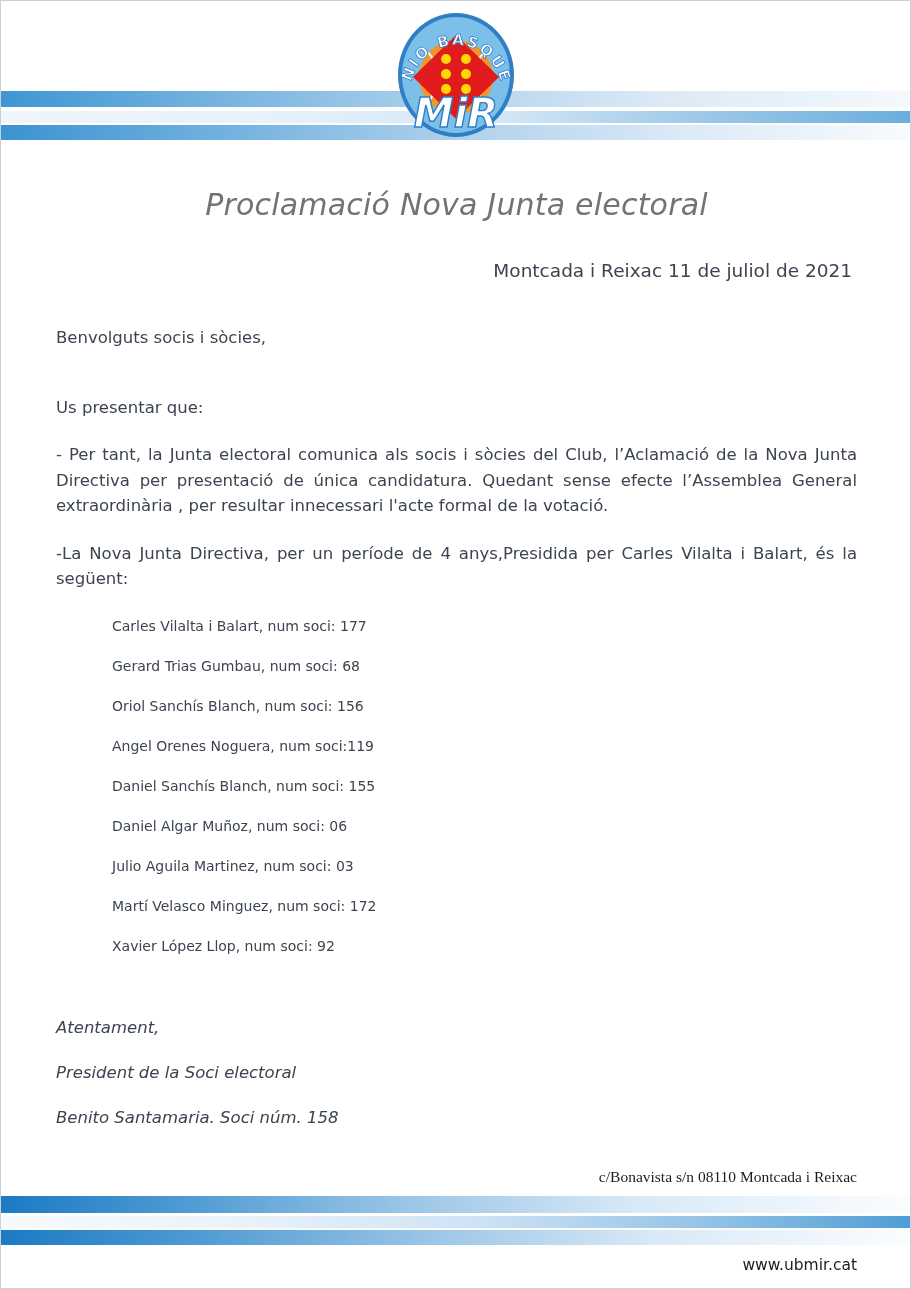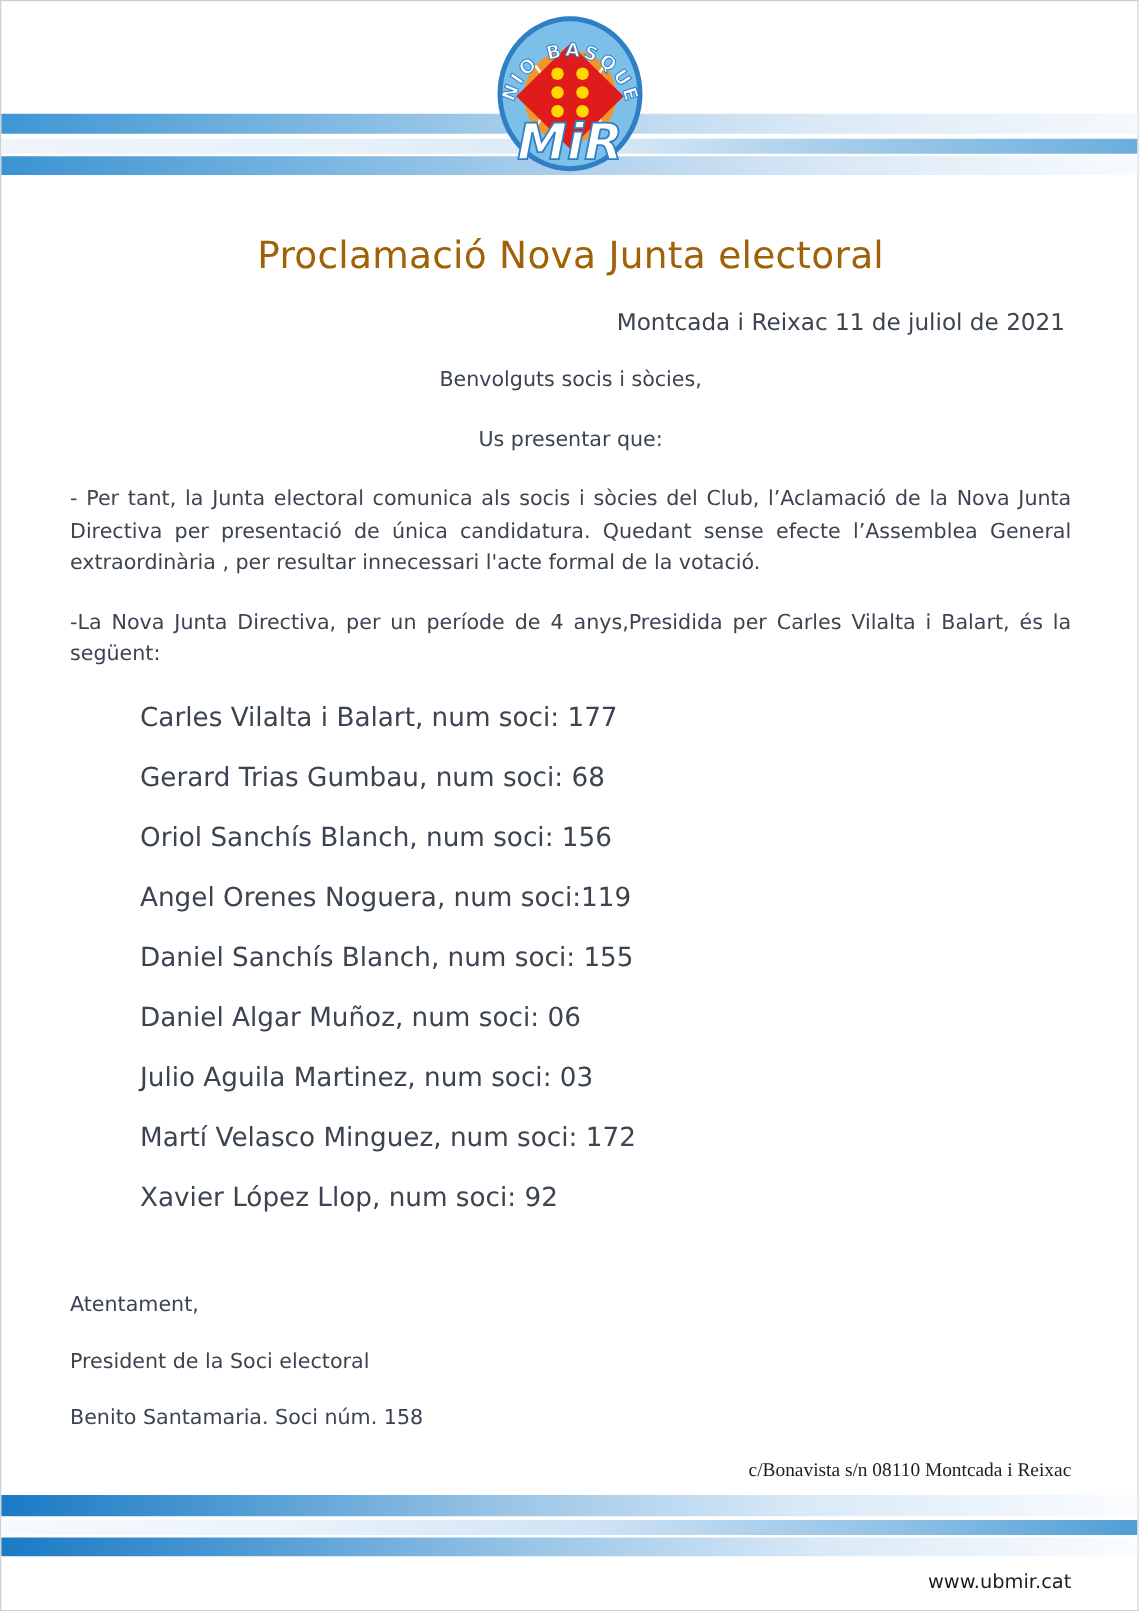--- a/index.html
+++ b/index.html
@@ -62,60 +62,62 @@
     top: 150px;
     left: 0;
     width: 911px;
     padding: 0 55px;
     box-sizing: border-box;
   }
   .doc-title {
     font-family: "DejaVu Sans", sans-serif;
     font-size: 30px;
     font-weight: 400;
-    color: #a16207;
+    color: #737373;
     text-align: center;
     margin: 36px 0 0 0;
     letter-spacing: 0.2px;
+    font-style: italic;
   }
   .date-line {
     text-align: right;
     font-size: 18.5px;
     color: #3b4450;
-    margin-top: 26px;
+    margin-top: 38px;
     padding-right: 5px;
   }
   p.body-text {
     font-size: 16.5px;
     line-height: 1.55;
     color: #3b4450;
     text-align: justify;
     margin: 22px 0 0 0;
   }
-  p.body-text.tight { text-align: center; }
+  p.body-text.tight { text-align: left; margin-top: 44px; }
   .link {
     color: #3a7ebf;
     text-decoration: underline;
   }
   .paren { color: #3a7ebf; }
 
   .name-list {
     margin: 26px 0 0 0;
     padding: 0;
     list-style: none;
   }
   .name-list li {
-    font-size: 21px;
+    font-size: 14px;
     color: #3b4450;
     margin: 0 0 24px 0;
     padding-left: 56px;
   }
 
   .closing {
     margin-top: 64px;
+    font-style: italic;
   }
   .closing p {
     font-size: 16.5px;
     color: #3b4450;
     margin: 0 0 26px 0;
   }
 
   
   .footer {
     position: absolute;

